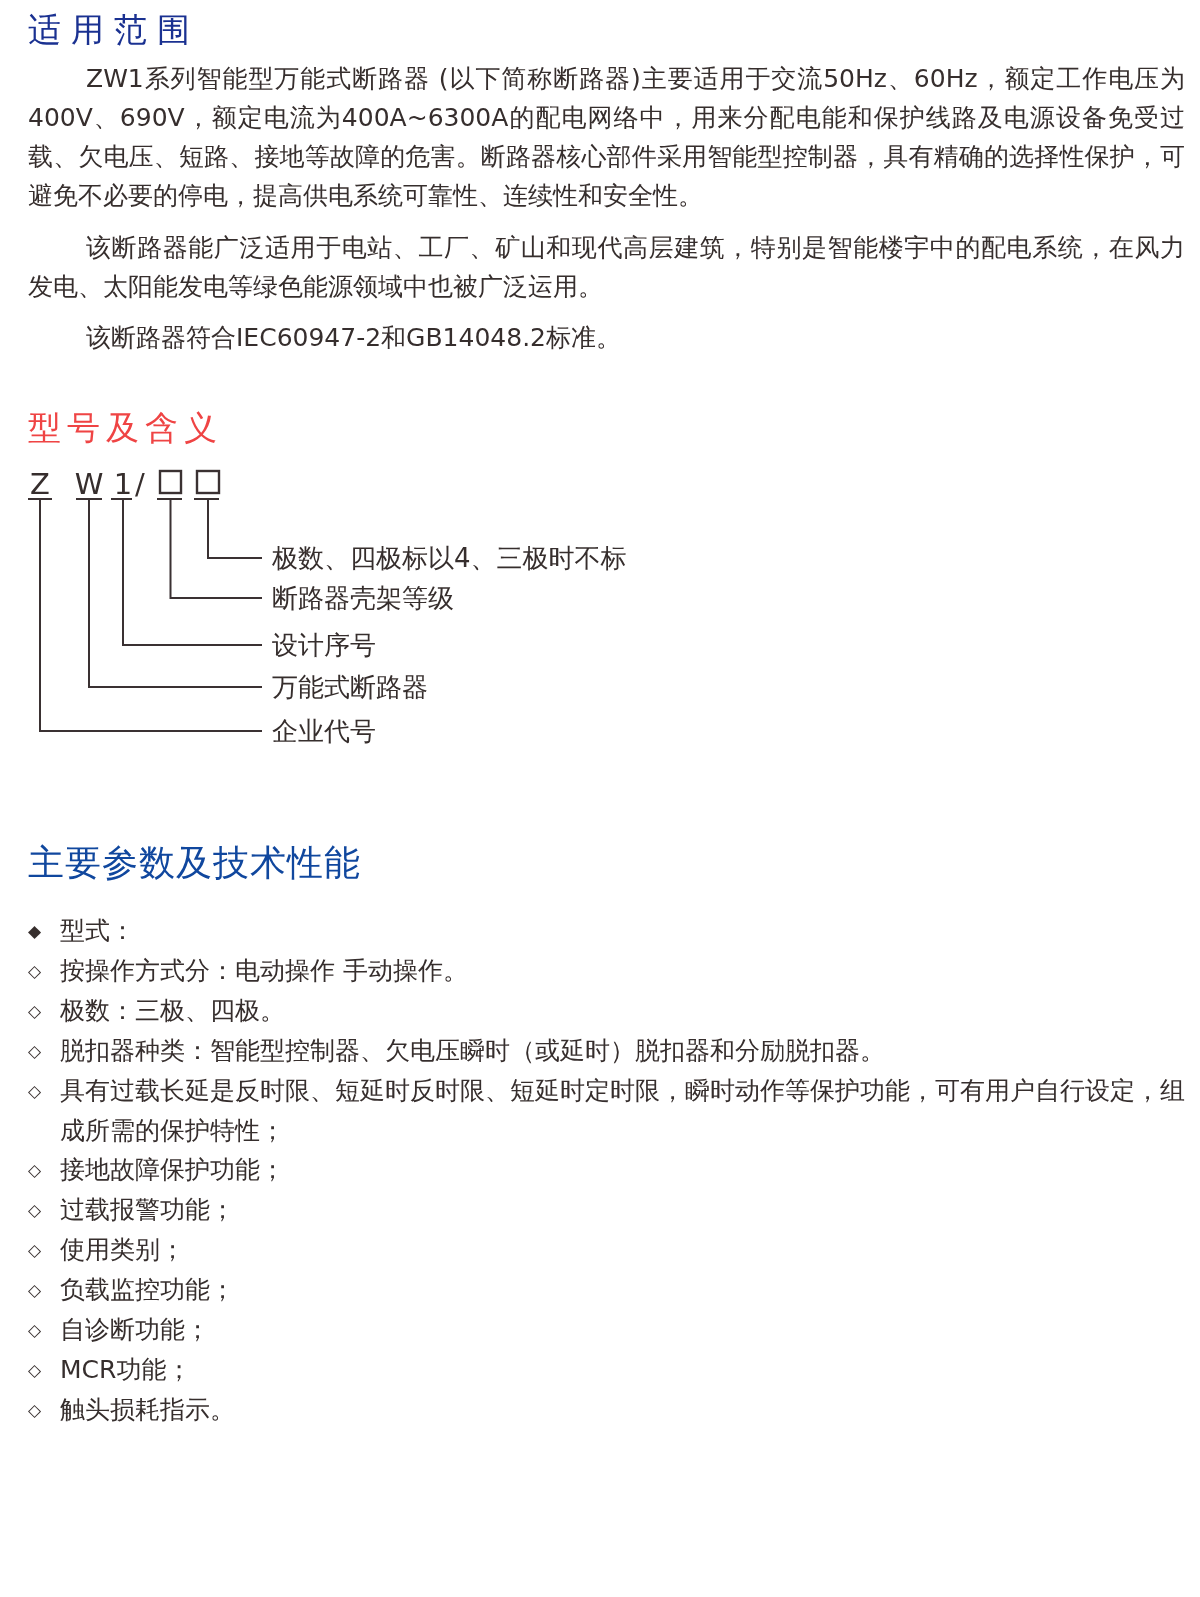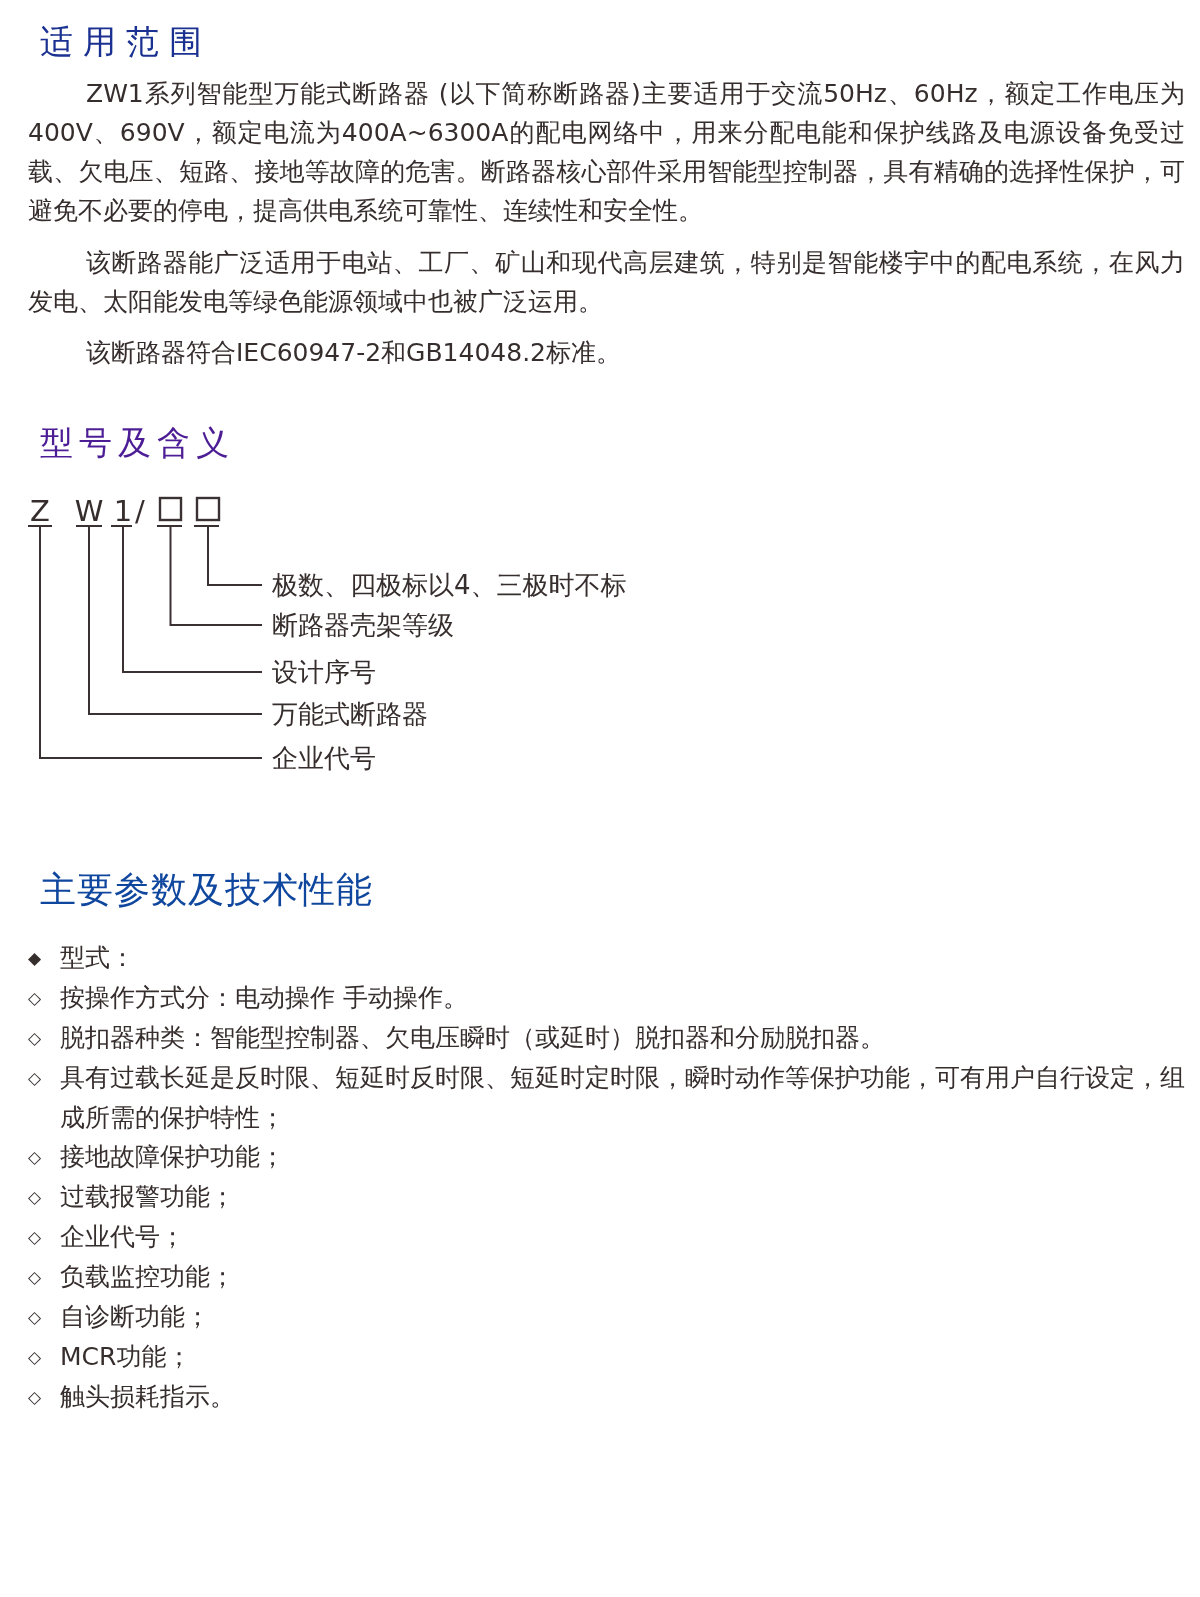--- a/index.html
+++ b/index.html
@@ -9,28 +9,28 @@
     color: #362e2d;
     -webkit-font-smoothing: antialiased;
   }
   .page {
     box-sizing: border-box;
     width: 1200px; height: 1597px;
     padding: 0 15px 0 28px;
     overflow: hidden;
     background: #ffffff;
   }
-  h1 { margin: 12px; font-weight: 500; }
+  h1 { margin: 0; font-weight: 500; }
   .h-scope {
     font-size: 33px; line-height: 40px; letter-spacing: 10px;
     color: #1a3191; padding-top: 10px;
   }
   .h-model {
     font-size: 33px; line-height: 44px; letter-spacing: 6px;
-    color: #4c1d95; margin-top: 49px;
+    color: #ef4444; margin-top: 49px;
   }
   .h-params {
     font-size: 36px; line-height: 48px; letter-spacing: 1px;
     color: #10479e; margin-top: 77px;
   }
   .para {
     font-size: 25px; line-height: 39px;
     text-align: justify; text-indent: 58px;
     margin: 0;
   }
@@ -99,24 +99,25 @@
     <text class="code-label" x="244" y="204">设计序号</text>
     <text class="code-label" x="244" y="246">万能式断路器</text>
     <text class="code-label" x="244" y="290">企业代号</text>
   </svg>
 
   <h1 class="h-params">主要参数及技术性能</h1>
 
   <ul class="specs">
     <li><span class="bullet">◆</span><span>型式：</span></li>
     <li><span class="bullet">◇</span><span>按操作方式分：电动操作 手动操作。</span></li>
+    <li><span class="bullet">◇</span><span>极数：三极、四极。</span></li>
     <li><span class="bullet">◇</span><span>脱扣器种类：智能型控制器、欠电压瞬时（或延时）脱扣器和分励脱扣器。</span></li>
     <li><span class="bullet">◇</span><span>具有过载长延是反时限、短延时反时限、短延时定时限，瞬时动作等保护功能，可有用户自行设定，组成所需的保护特性；</span></li>
     <li><span class="bullet">◇</span><span>接地故障保护功能；</span></li>
     <li><span class="bullet">◇</span><span>过载报警功能；</span></li>
-    <li><span class="bullet">◇</span><span>企业代号；</span></li>
+    <li><span class="bullet">◇</span><span>使用类别；</span></li>
     <li><span class="bullet">◇</span><span>负载监控功能；</span></li>
     <li><span class="bullet">◇</span><span>自诊断功能；</span></li>
     <li><span class="bullet">◇</span><span>MCR功能；</span></li>
     <li><span class="bullet">◇</span><span>触头损耗指示。</span></li>
   </ul>
 
 </div>
 
 </body></html>

